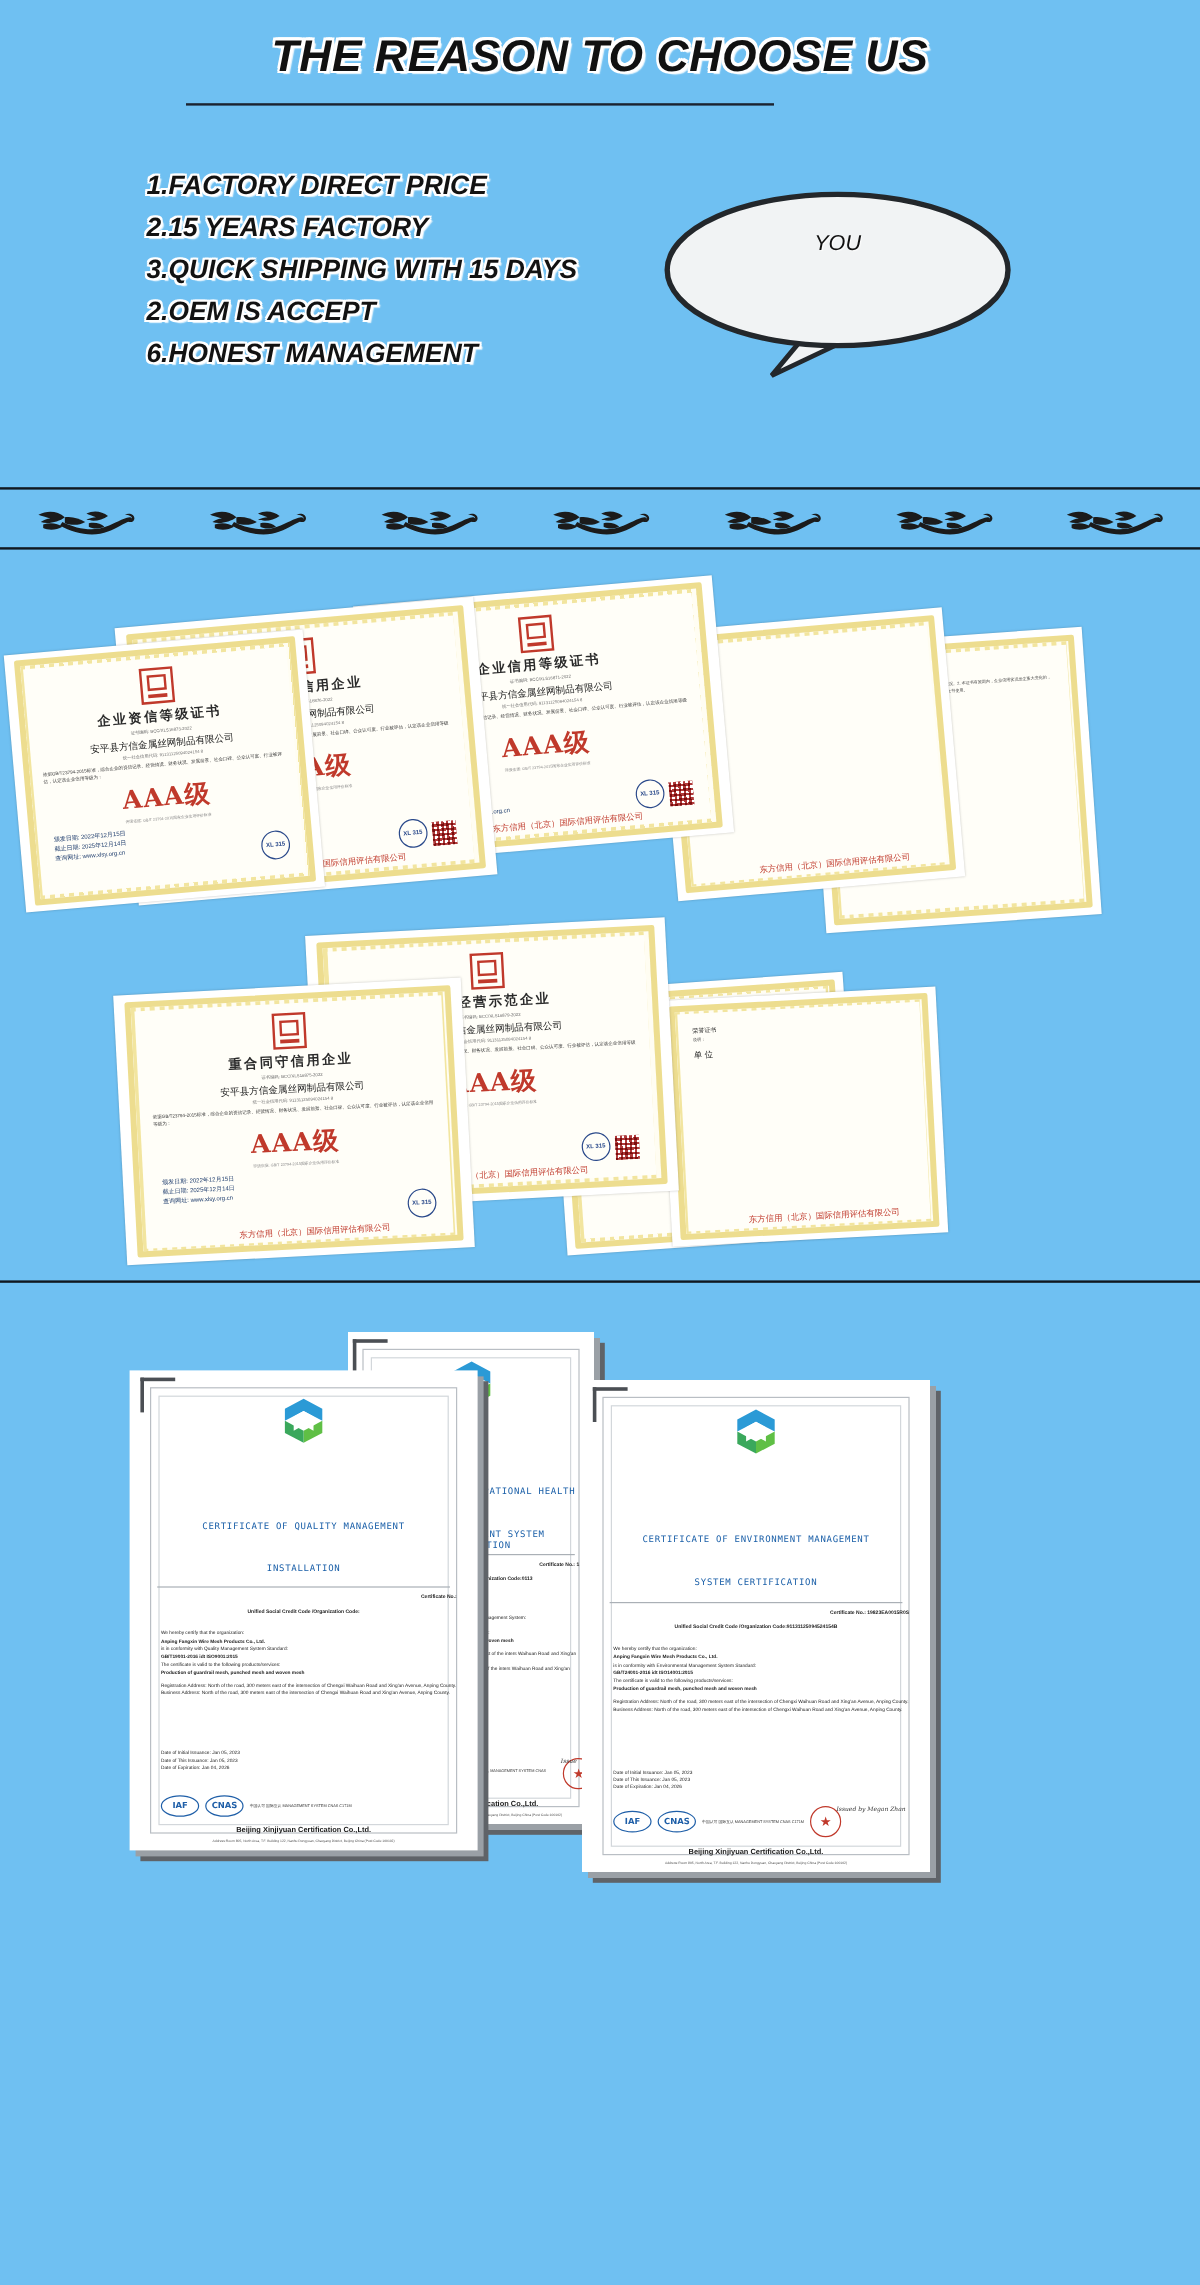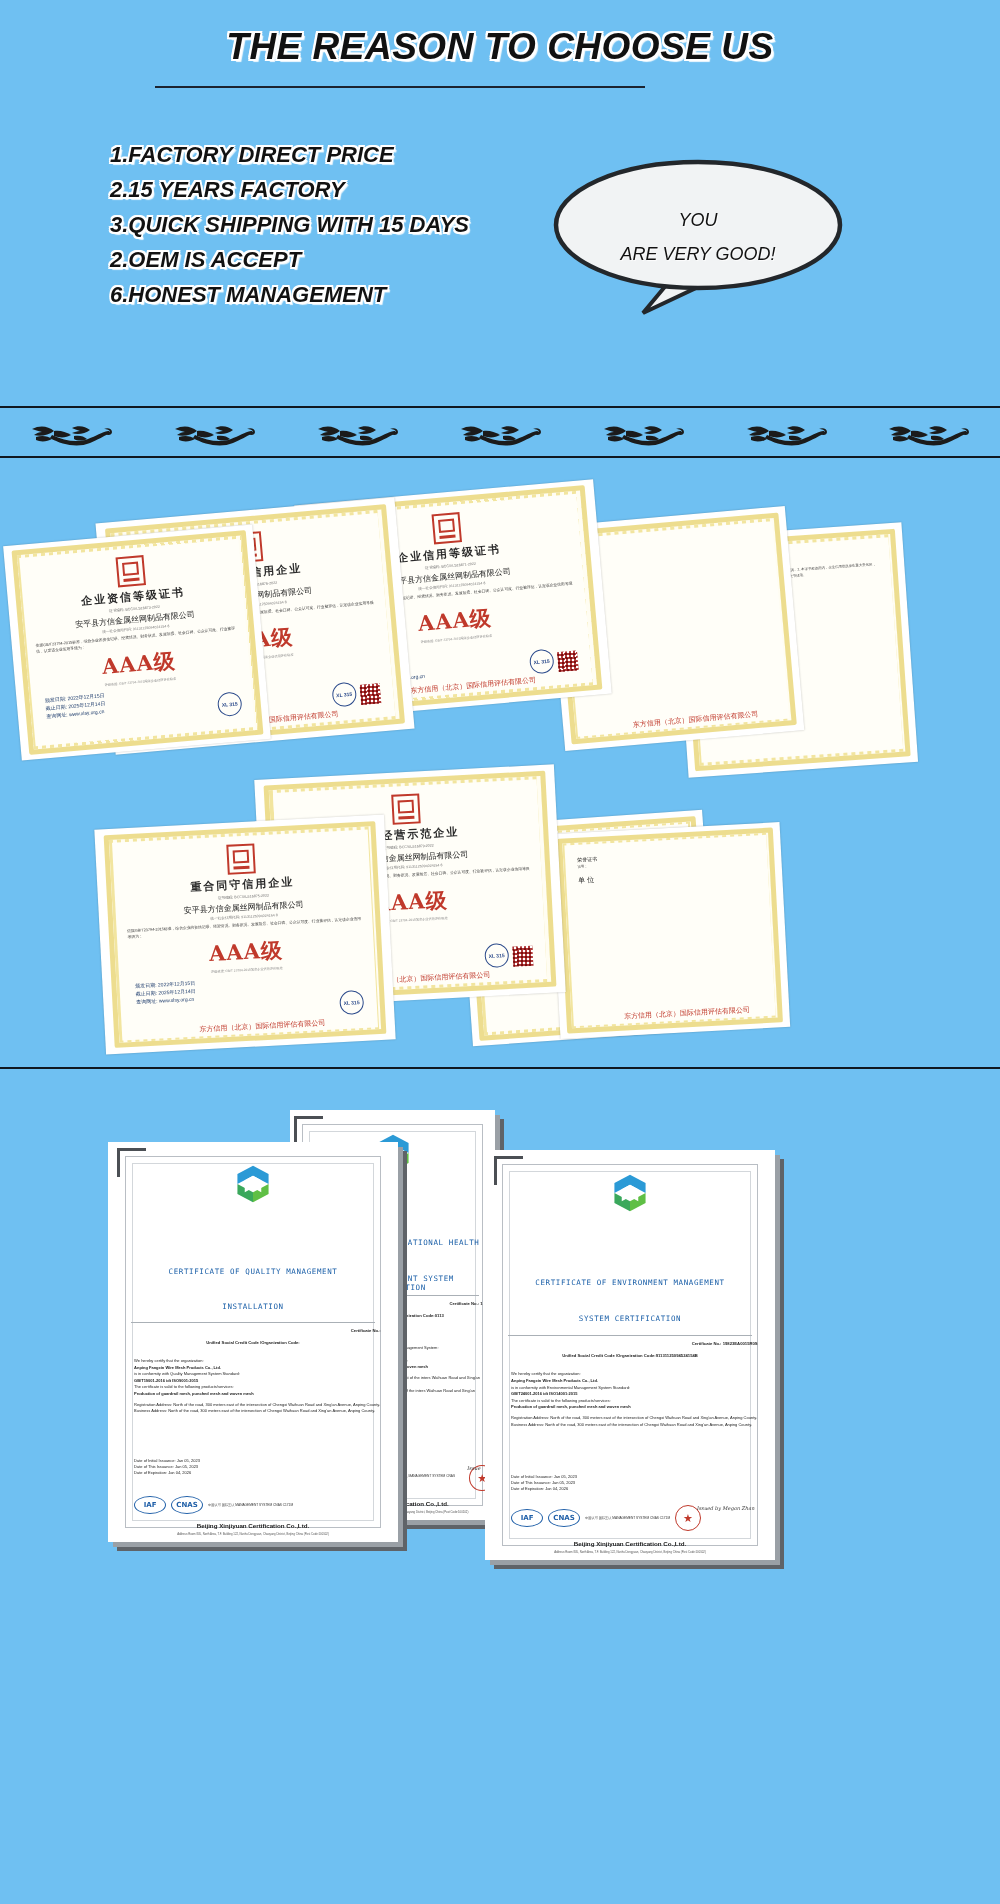--- a/index.html
+++ b/index.html
@@ -19,31 +19,31 @@
       3px 3px 1px rgba(255,255,255,.9);
   }
   .title-rule{
     position:absolute;left:155px;top:86px;width:490px;height:2px;
     background:#1c2330;
   }
   
   .reasons{position:absolute;left:110px;top:138px;width:470px;}
   .reason{
     font-size:22px;font-weight:bold;font-style:italic;color:#121212;
-    line-height:34px;margin:0 0 1px 0;white-space:nowrap;
+    line-height:34px;margin:0 0 1px 12px;white-space:nowrap;
     text-shadow:
       1.6px 0 0 #fff,-1.6px 0 0 #fff,0 1.6px 0 #fff,0 -1.6px 0 #fff,
       1.6px 1.6px 0 #fff,-1.6px 1.6px 0 #fff,1.6px -1.6px 0 #fff,-1.6px -1.6px 0 #fff,
       2.5px 2.5px 1px rgba(255,255,255,.85);
   }
   
   .bubble-wrap{position:absolute;left:548px;top:155px;width:300px;height:165px;}
   .bubble-svg{position:absolute;left:0;top:0;}
   .bubble-text{
-    position:absolute;left:0;top:48px;width:300px;text-align:center;
+    position:absolute;left:0;top:30px;width:300px;text-align:center;
     font-size:18px;font-style:italic;color:#111;line-height:34px;
     text-shadow:1px 1px 1px rgba(255,255,255,.9);
   }
   
   .band{position:absolute;left:0;width:1000px;}
   .band-rule{position:absolute;left:0;width:1000px;height:2px;background:#101820;}
   .ornaments{
     position:absolute;left:0;width:1000px;height:46px;
     display:flex;justify-content:space-around;align-items:center;
   }
@@ -219,21 +219,20 @@
   <div class="reason">6.HONEST MANAGEMENT</div>
 </div>
 
 <div class="bubble-wrap">
   <svg class="bubble-svg" width="300" height="165" viewBox="0 0 300 165">
     <path d="M120 128 L95 158 L150 132 Z" fill="#f1f3f4" stroke="#23272b" stroke-width="4"></path>
     <ellipse cx="150" cy="70" rx="142" ry="63" fill="#f1f3f4" stroke="#23272b" stroke-width="4.5"></ellipse>
   </svg>
   <div class="bubble-text">
     <div>YOU</div>
-    <div>ARE VERY GOOD!</div>
   </div>
 </div>
 
 <div class="band" style="top:406px;height:58px;">
   <div class="band-rule" style="top:0;"></div>
   <div class="ornaments" style="top:6px;">
     <span class="ornament">
       <svg viewBox="0 0 90 40" width="90" height="40">
         <g fill="#1b1b1b">
           <path d="M6 14 C14 10 22 11 28 16 C23 20 14 22 8 20 C11 18 13 17 16 17 C12 16 9 15 6 14 Z"></path>

